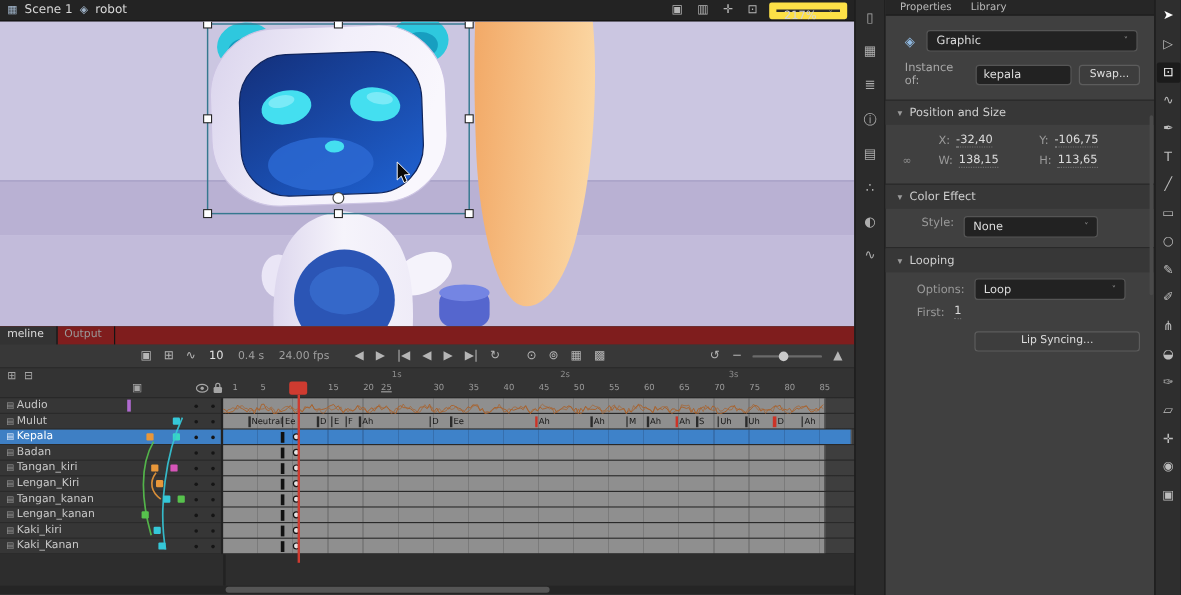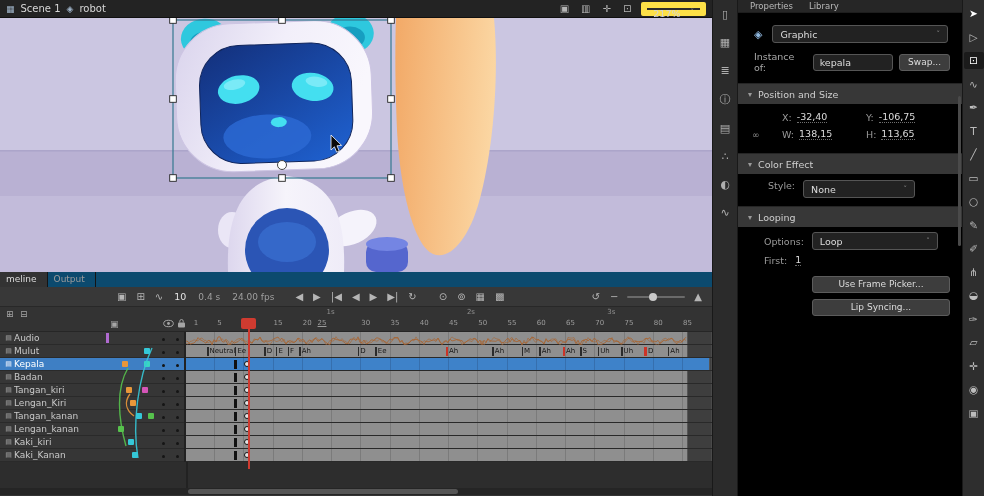--- a/index.html
+++ b/index.html
@@ -15,21 +15,21 @@
   .zoom-dd{display:flex;align-items:flex-start;gap:10px;background:#2b2b2b;border:6px solid #fde047;border-radius:2px;
     padding:0 6px;height:14px;font-size:9.5px;color:#d5d5d5;min-width:58px}
   .zoom-dd .caret{margin-left:auto;font-size:7px;color:#999}
 
   
   .stage{position:absolute;left:0;top:18px;width:712px;height:254px;background:#cbc6e1;overflow:hidden}
   .stage svg{display:block}
 
   
   .tl{position:absolute;left:0;top:272px;width:712px;height:224px;background:#333}
-  .tl-tabs{position:absolute;top:0;left:0;width:712px;height:25px;background:#0c4a6e;display:flex;font-size:9px;align-items:stretch}
+  .tl-tabs{position:absolute;top:0;left:0;width:712px;height:25px;background:#7f1d1d;display:flex;font-size:9px;align-items:stretch}
   .tab{padding:2px 10px 0 6px;color:#9a9a9a;border-right:1px solid #141414}
   .tab.active{background:#333;color:#ddd}
   .tl-toolbar{position:absolute;top:15px;left:0;width:712px;height:20px;background:#383838;border-bottom:1px solid #282828;
     display:flex;align-items:center;font-size:9px;color:#b5b5b5}
   .tgrp{display:flex;align-items:center}
   .tbi{padding:0 5px;font-size:10px;color:#b5b5b5}
   .tnum{color:#e3e3e3;font-size:9.5px;padding:0 6px}
   .tmut{color:#9f9f9f;font-size:9px;padding:0 6px}
   .slider{position:relative;width:58px;height:2px;background:#6a6a6a;border-radius:1px;margin:0 4px}
   .slider .thumb{position:absolute;left:22px;top:-3px;width:8px;height:8px;border-radius:50%;background:#c9c9c9}
@@ -76,21 +76,21 @@
   .tl-empty::before{content:"";position:absolute;left:186px;top:0;width:2px;height:26px;background:#222}
   .tl-scroll{position:absolute;bottom:1px;left:0;width:712px;height:7px;background:#252525}
   .tl-scroll .thumb{position:absolute;left:188px;top:1px;width:270px;height:5px;background:#555;border-radius:3px}
 
   
   .dock{position:absolute;left:712px;top:0;width:26px;height:496px;background:#2b2b2b;border-left:1px solid #191919;border-right:1px solid #191919;
     display:flex;flex-direction:column;align-items:center;padding-top:8px;gap:15px}
   .dock span{font-size:11px;color:#aeaeae}
 
   
-  .props{position:absolute;left:738px;top:0;width:224px;height:496px;background:#000000}
+  .props{position:absolute;left:738px;top:0;width:224px;height:496px;background:#404040}
   .props-tabs{height:13px;background:#262626;display:flex;gap:16px;padding:0 12px;font-size:8.5px;color:#b9b9b9;align-items:center;overflow:hidden;border-bottom:1px solid #1d1d1d}
   .type-row{display:flex;align-items:center;gap:10px;padding:12px 14px 6px 16px}
   .sym-icon{color:#8fb8e0;font-size:11px}
   .dd{background:#222;border:1px solid #555;border-radius:3px;color:#ddd;font-size:9.5px;height:18px;display:flex;align-items:center;padding:0 7px;gap:6px}
   .dd .caret{margin-left:auto;font-size:7px;color:#999}
   .type-row .dd{flex:1}
   .inst-row{display:flex;align-items:center;gap:6px;padding:2px 12px 10px 16px;font-size:9.5px;color:#a8a8a8}
   .field{background:#222;border:1px solid #555;border-radius:3px;color:#ddd;font-size:9.5px;height:17px;line-height:15px;padding:0 6px;width:84px}
   .btn{background:#3d3d3d;border:1px solid #5c5c5c;border-radius:3px;color:#ddd;font-size:9px;height:17px;line-height:15px;padding:0 8px;text-align:center}
   .sec{border-top:1px solid #252525}
@@ -621,21 +621,20 @@
         <span>Options:</span>
         <span class="dd">
           <span>Loop</span>
           <span class="caret">˅</span>
         </span>
       </div>
       <div class="lrow2" style="padding-top:0">
         <span>First:</span>
         <span class="hot">1</span>
       </div>
-      <button class="pbtn">Use Frame Picker...</button>
       <button class="pbtn" style="margin-bottom:10px">Lip Syncing...</button>
     </div>
 
     <div class="props-scroll"></div>
   </div>
 
   <div class="tools">
       <span class="tool first">➤</span>
       <span class="tool">▷</span>
       <span class="tool active">⊡</span>

